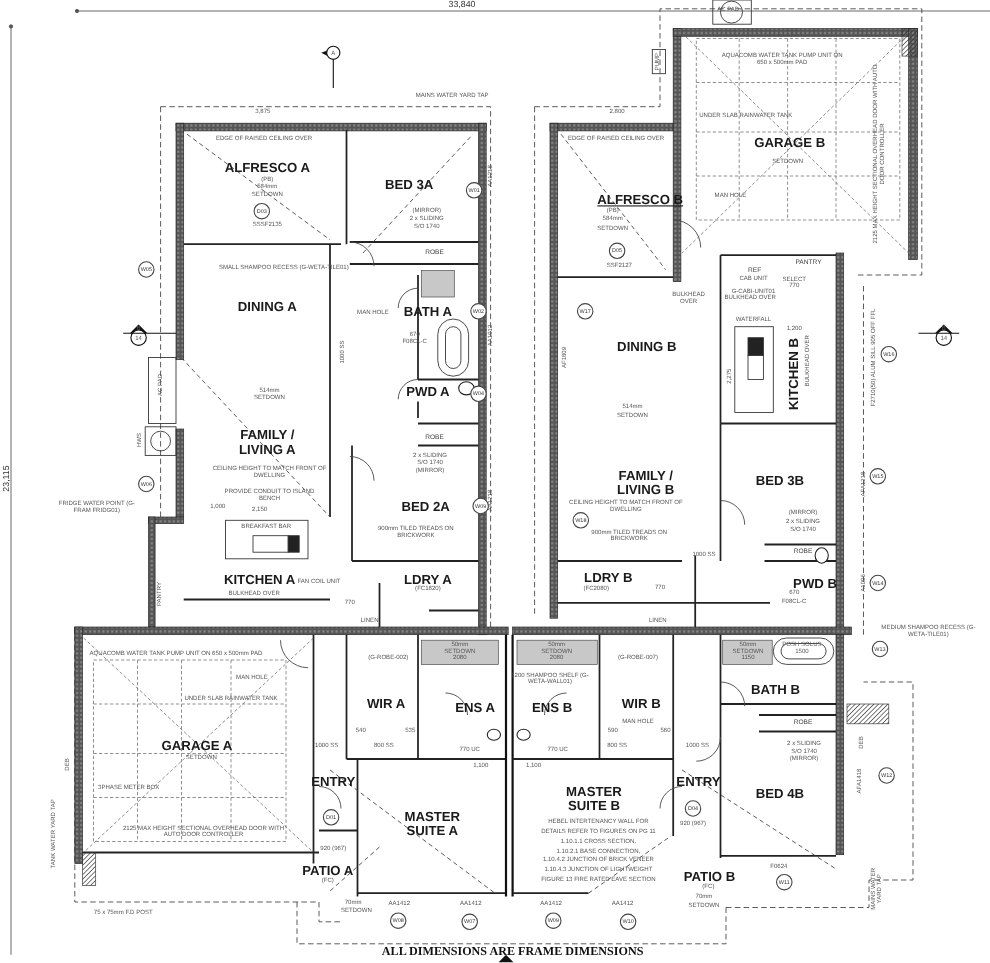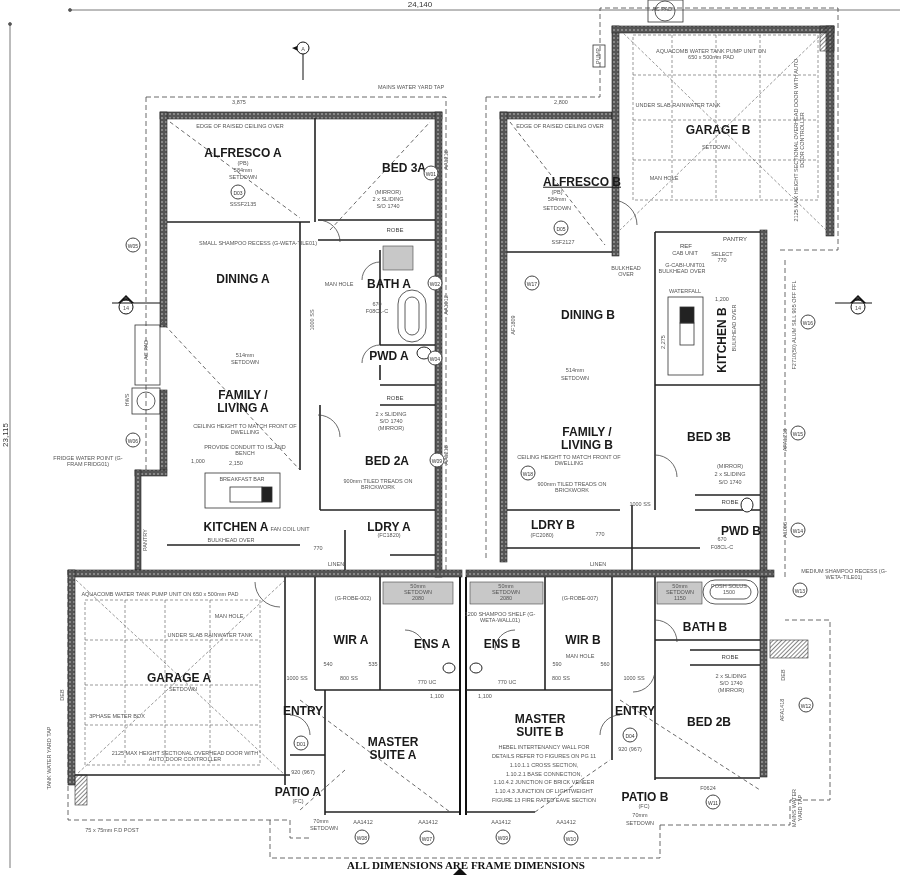--- a/index.html
+++ b/index.html
@@ -226,34 +226,34 @@
   </g>
 
   <g stroke="#222" stroke-width="1" fill="#fff">
     <ellipse cx="424" cy="353" rx="7" ry="6"></ellipse>
     <ellipse cx="747" cy="505" rx="6" ry="7"></ellipse>
     <ellipse cx="449" cy="668" rx="6" ry="5"></ellipse>
     <ellipse cx="476" cy="668" rx="6" ry="5"></ellipse>
   </g>
 </svg>
 
-<div class="lbl dim" style="left:420px;top:5px;">24,140</div>
+<div class="lbl dim" style="left:420px;top:5px;">33,840</div>
 <div class="lbl dim vert" style="left:6px;top:435px;">23,115</div>
 
 <div class="lbl small" style="left:239px;top:103px;">3,875</div>
 <div class="lbl small" style="left:240px;top:127px;">EDGE OF RAISED CEILING OVER</div>
 <div class="lbl small" style="left:411px;top:88px;">MAINS WATER YARD TAP</div>
 <div class="lbl room" style="left:243px;top:153px;">ALFRESCO A</div>
 <div class="lbl small" style="left:243px;top:164px;">(PB)</div>
 <div class="lbl small" style="left:243px;top:171px;">584mm</div>
 <div class="lbl small" style="left:243px;top:178px;">SETDOWN</div>
 <div class="tag" style="left:238px;top:192px;">D03</div>
 <div class="lbl small" style="left:243px;top:205px;">SSSF2135</div>
 
-<div class="lbl room" style="left:372px;top:168px;margin-left:32px;">BED 3A</div>
+<div class="lbl room" style="left:372px;top:168px;">BED 3A</div>
 <div class="lbl small" style="left:388px;top:193px;">(MIRROR)</div>
 <div class="lbl small" style="left:388px;top:200px;">2 x SLIDING</div>
 <div class="lbl small" style="left:388px;top:207px;">S/O 1740</div>
 <div class="lbl note" style="left:395px;top:230px;">ROBE</div>
 <div class="lbl small vert" style="left:447px;top:160px;">AA1218</div>
 
 <div class="lbl small" style="left:258px;top:244px;">SMALL SHAMPOO RECESS (G-WETA-TILE01)</div>
 <div class="lbl room" style="left:243px;top:279px;text-align:center;">DINING A</div>
 <div class="lbl room" style="left:389px;top:284px;">BATH A</div>
 <div class="lbl small" style="left:377px;top:305px;">670</div>
@@ -397,21 +397,21 @@
 <div class="lbl small" style="left:561px;top:679px;">800 SS</div>
 <div class="lbl small" style="left:634px;top:679px;">1000 SS</div>
 
 <div class="lbl small" style="left:729px;top:590px;width:45px;white-space:normal;">POSH SOLUS 1500</div>
 <div class="lbl small" style="left:680px;top:593px;width:40px;white-space:normal;">50mm SETDOWN 1150</div>
 <div class="lbl room" style="left:705px;top:627px;">BATH B</div>
 <div class="lbl note" style="left:730px;top:657px;">ROBE</div>
 <div class="lbl small" style="left:731px;top:677px;">2 x SLIDING</div>
 <div class="lbl small" style="left:731px;top:684px;">S/O 1740</div>
 <div class="lbl small" style="left:731px;top:691px;">(MIRROR)</div>
-<div class="lbl room" style="left:709px;top:722px;">BED 2B</div>
+<div class="lbl room" style="left:709px;top:722px;">BED 4B</div>
 <div class="lbl small vert" style="left:783px;top:710px;">AFA1418</div>
 <div class="lbl small" style="left:708px;top:789px;">F0624</div>
 <div class="lbl small vert" style="left:784px;top:675px;">DEB</div>
 <div class="lbl small vert" style="left:798px;top:808px;width:40px;white-space:normal;">MAINS WATER YARD TAP</div>
 
 <div class="lbl room" style="left:540px;top:726px;width:80px;white-space:normal;">MASTER SUITE B</div>
 <div class="lbl small" style="left:544px;top:748px;text-align:left;">HEBEL INTERTENANCY WALL FOR</div>
 <div class="lbl small" style="left:544px;top:757px;text-align:left;">DETAILS REFER TO FIGURES ON PG 11</div>
 <div class="lbl small" style="left:544px;top:766px;text-align:left;">1.10.1.1 CROSS SECTION,</div>
 <div class="lbl small" style="left:544px;top:775px;text-align:left;">1.10.2.1 BASE CONNECTION,</div>

